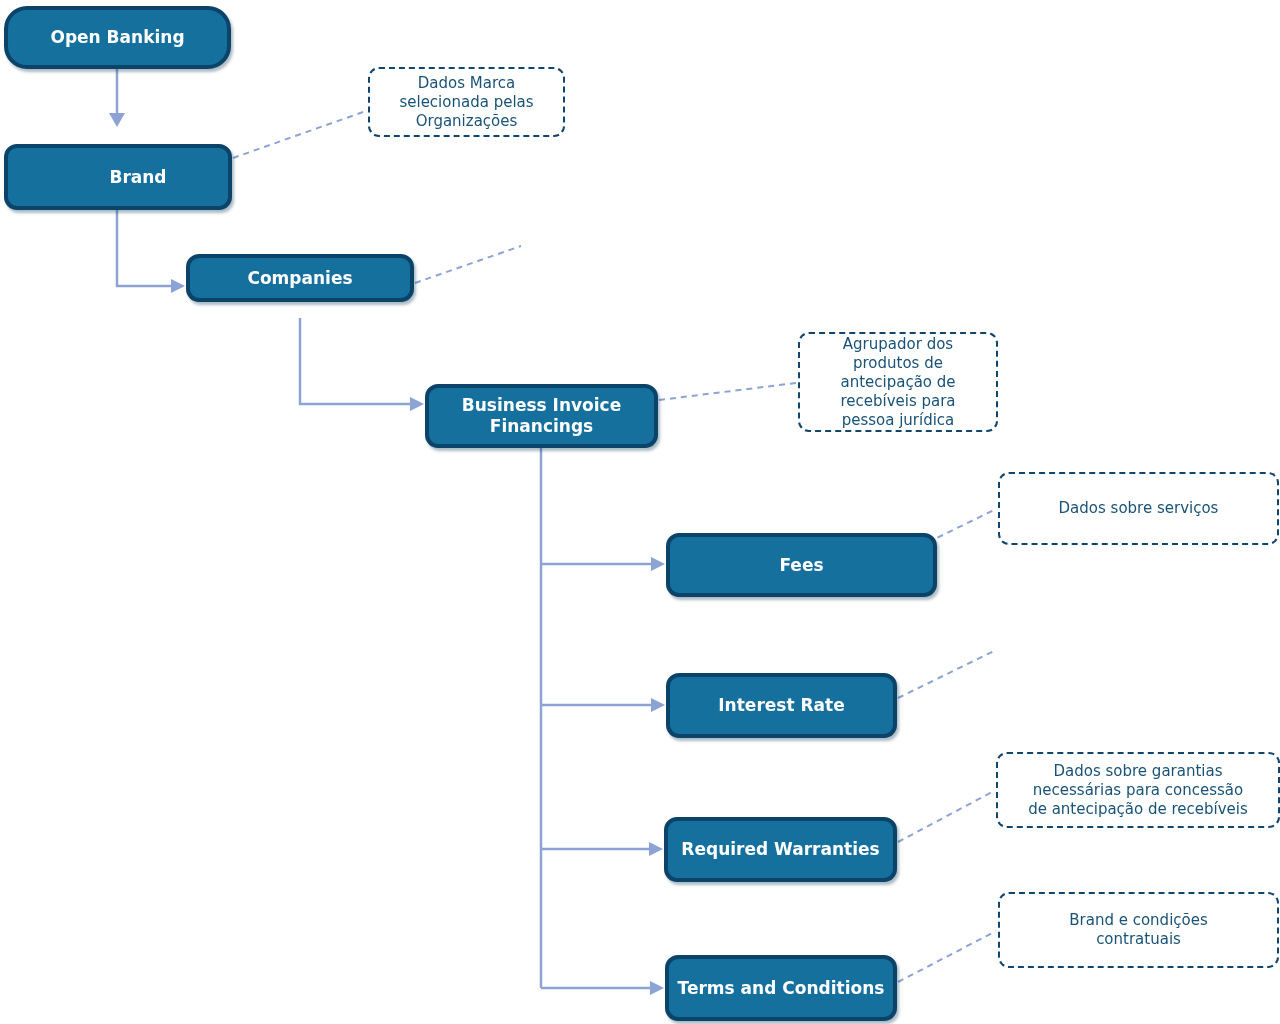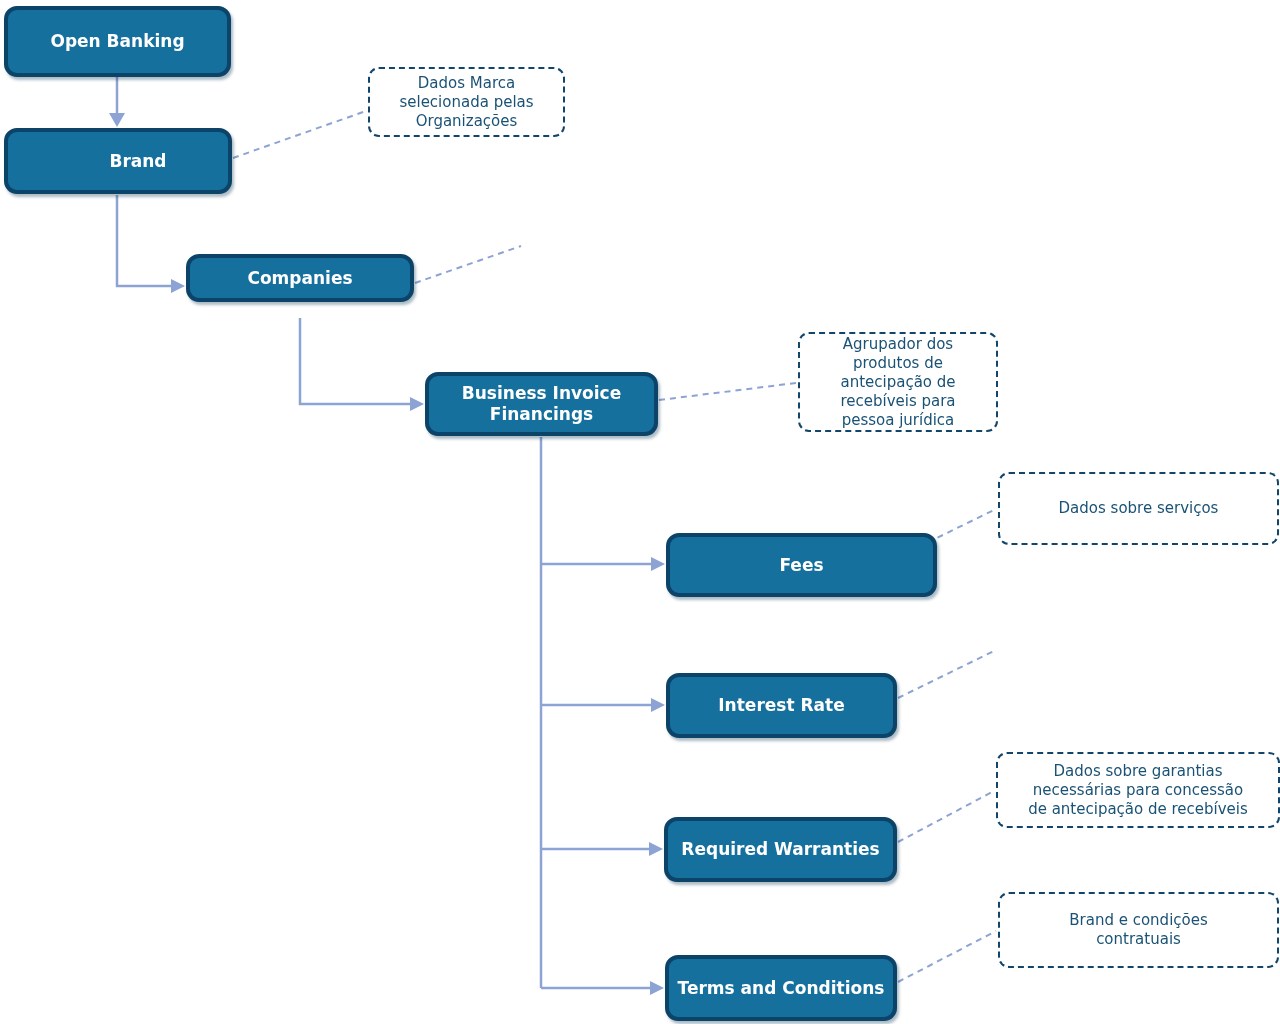--- a/index.html
+++ b/index.html
@@ -60,24 +60,24 @@
     align-items: center;
     justify-content: center;
     text-align: center;
     color: var(--annotation-text);
     font-size: 15px;
     line-height: 19px;
     white-space: pre-line;
     overflow: visible;
   }
   
-  .n1 { left: 4px;   top: 6px;   width: 227px; height: 71px; }
-  .n2 { left: 4px;   top: 128px; width: 228px; height: 66px; padding-left: 40px; }
+  .n1 { left: 4px;   top: 6px;   width: 227px; height: 63px; border-radius: 23px; }
+  .n2 { left: 4px;   top: 144px; width: 228px; height: 66px; padding-left: 40px; }
   .n3 { left: 186px; top: 254px; width: 228px; height: 48px; }
-  .n4 { left: 425px; top: 372px; width: 233px; height: 64px; }
+  .n4 { left: 425px; top: 384px; width: 233px; height: 64px; }
   .n5 { left: 666px; top: 533px; width: 271px; height: 64px; }
   .n6 { left: 666px; top: 673px; width: 231px; height: 65px; }
   .n7 { left: 664px; top: 817px; width: 233px; height: 65px; }
   .n8 { left: 665px; top: 955px; width: 232px; height: 66px; }
   
   .a1 { left: 368px; top: 67px;  width: 197px; height: 70px;  }
   .a2 { left: 523px; top: 192px; width: 200px; height: 100px; }
   .a3 { left: 798px; top: 332px; width: 200px; height: 100px; }
   .a4 { left: 998px; top: 472px; width: 281px; height: 73px;  }
   .a5 { left: 998px; top: 612px; width: 281px; height: 76px;  }

